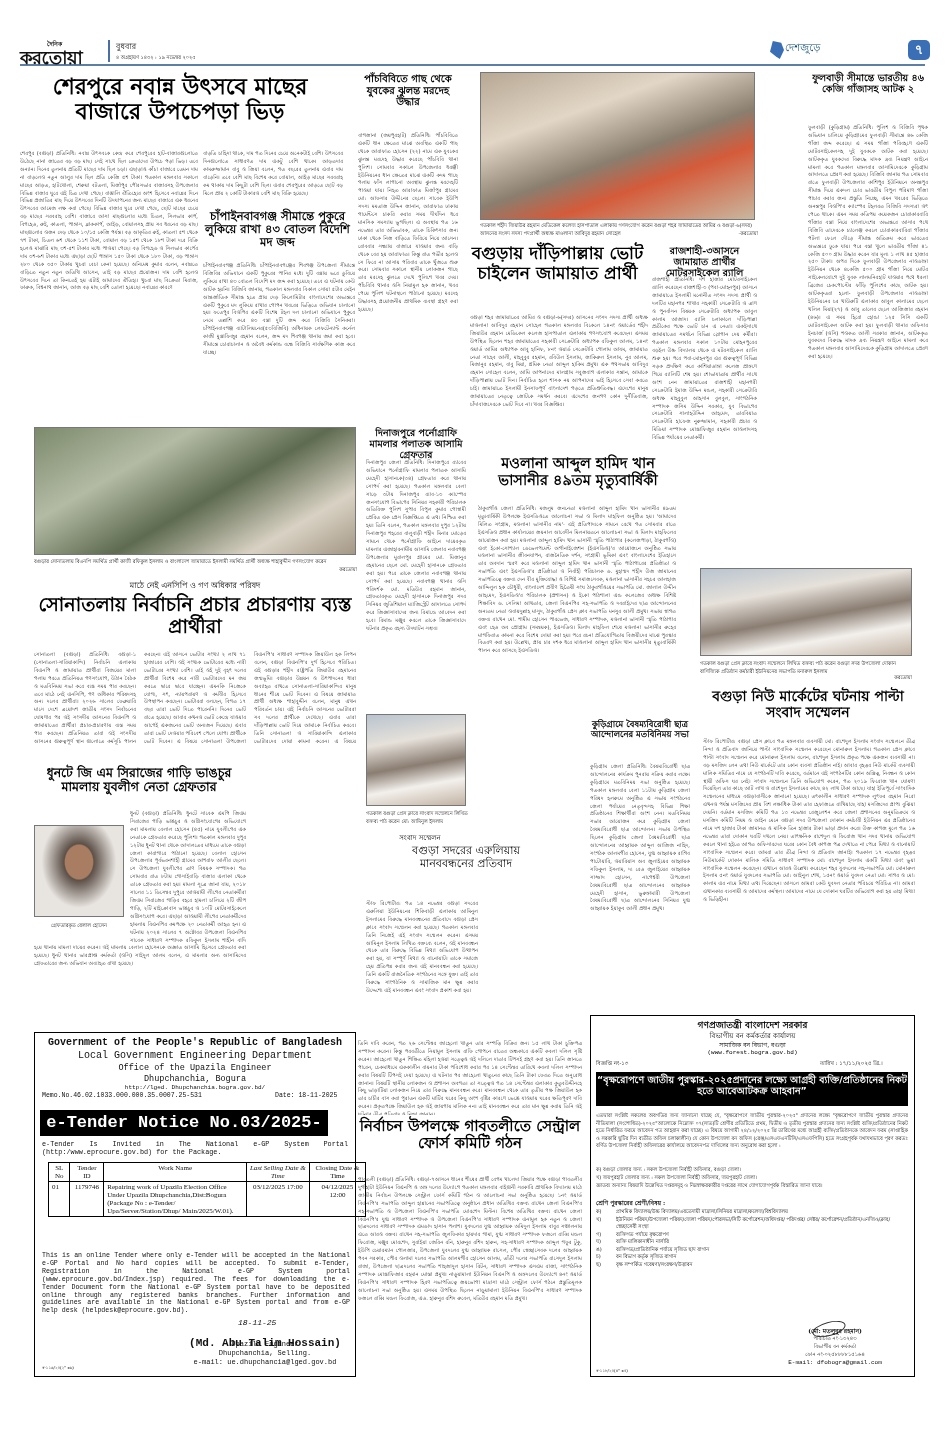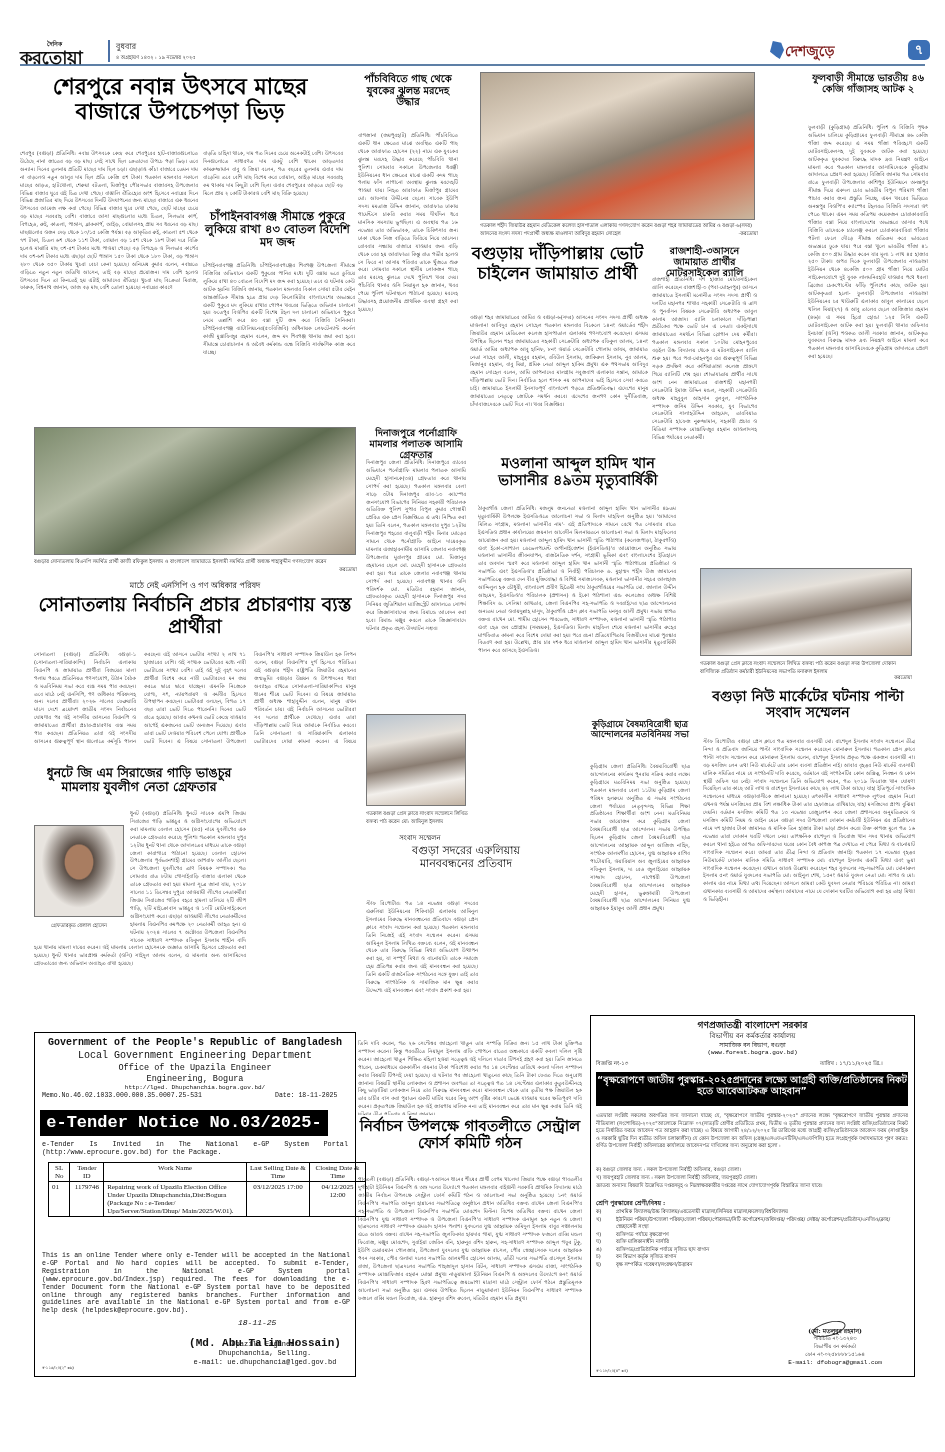--- a/index.html
+++ b/index.html
@@ -5,21 +5,21 @@
   * { box-sizing: border-box; margin: 0; padding: 0; }
   html, body { width: 945px; height: 1452px; background: #ffffff; overflow: hidden; }
   body { font-family: "DejaVu Serif", serif; color: #111; position: relative; }
   .abs { position: absolute; }
   .masthead { left: 20px; top: 38px; width: 905px; height: 28px; border-bottom: 2px solid #5d7fa6; }
   .logo-small { left: 47px; top: 39px; font-size: 6px; font-weight: bold; }
   .logo { left: 20px; top: 44px; font-size: 18px; font-weight: 900; letter-spacing: -0.5px; font-family: "DejaVu Sans", sans-serif; }
   .logo-sep { left: 108px; top: 40px; width: 2px; height: 22px; background: #4a6fa5; }
   .day { left: 116px; top: 40px; font-size: 8px; }
   .date { left: 116px; top: 54px; font-size: 5px; }
-  .section-title { left: 785px; top: 40px; font-size: 14px; color: #7f1d1d; font-weight: bold; font-family: "DejaVu Sans", sans-serif; }
+  .section-title { left: 785px; top: 40px; font-size: 10px; color: #0c4a6e; font-weight: normal; font-family: "DejaVu Sans", sans-serif; }
   .page-badge { left: 908px; top: 40px; width: 22px; height: 20px; background: #3b6fb5; color: #fff; font-weight: bold; font-size: 13px; text-align: center; line-height: 20px; border-radius: 5px; }
   .map-icon { left: 770px; top: 41px; width: 14px; height: 18px; background: #3b6fb5; clip-path: polygon(20% 0, 80% 10%, 100% 50%, 70% 100%, 40% 85%, 0 60%); }
 
   .hl { font-family: "DejaVu Sans", sans-serif; font-weight: bold; text-align: center; line-height: 1.15; color: #000; }
   .body-text { font-size: 5.2px; line-height: 1.52; text-align: justify; color: #222; overflow: hidden; }
   .caption { font-size: 5px; line-height: 1.5; color: #222; overflow: hidden; }
   .photo { background: linear-gradient(135deg, #9a8f80, #c9b9a5 35%, #6e6a63 60%, #d8cfc2); border: 1px solid #777; }
   .photo.crowd { background: linear-gradient(160deg, #b7a894 0%, #e2d6c6 30%, #8a7e6f 55%, #d45b3a 70%, #c9b79f 100%); }
   .photo.green { background: linear-gradient(150deg, #7c8a6c, #b4bba5 30%, #5e6b50 55%, #d9d2c4 80%, #a49886); }
   .photo.indoor { background: linear-gradient(170deg, #b9c4cf, #e6e1da 30%, #8a7d72 55%, #f3f0ec 75%, #c2b3a3); }
@@ -101,34 +101,34 @@
 <div class="abs hl" style="left:590px;top:720px;width:100px;font-size:8.5px;">কুড়িগ্রামে বৈষম্যবিরোধী ছাত্র আন্দোলনের মতবিনিময় সভা</div>
 <div class="abs body-text" style="left:590px;top:763px;width:100px;height:270px;">কুড়িগ্রাম জেলা প্রতিনিধি: বৈষম্যবিরোধী ছাত্র আন্দোলনের কার্যক্রম পুনরায় সক্রিয় করার লক্ষ্যে কুড়িগ্রামে মতবিনিময় সভা অনুষ্ঠিত হয়েছে। গতকাল মঙ্গলবার বেলা ১১টায় কুড়িগ্রাম জেলা পরিষদ হলরুমে অনুষ্ঠিত এ সভায় সংগঠনের জেলা পর্যায়ের নেতৃবৃন্দসহ বিভিন্ন শিক্ষা প্রতিষ্ঠানের শিক্ষার্থীরা অংশ নেন। মতবিনিময় সভার আয়োজন করে কুড়িগ্রাম জেলা বৈষম্যবিরোধী ছাত্র আন্দোলন। সভায় উপস্থিত ছিলেন কুড়িগ্রাম জেলা বৈষম্যবিরোধী ছাত্র আন্দোলনের আহ্বায়ক আব্দুল আজিজ নাহিদ, সংগঠক আলমগীর হোসেন, যুগ্ম আহ্বায়ক রাগিব পাটোয়ারি, ওয়ারিয়াস অব জুলাইয়ের আহ্বায়ক সফিকুল ইসলাম, দ্য রেড জুলাইয়ের আহ্বায়ক সাজ্জাদ হোসেন, নাগেশ্বরী উপজেলা বৈষম্যবিরোধী ছাত্র আন্দোলনের আহ্বায়ক মেহেদী হাসান, ভুরুঙ্গামারী উপজেলা বৈষম্যবিরোধী ছাত্র আন্দোলনের সিনিয়র যুগ্ম আহ্বায়ক ইয়াকুব আলী প্রধান প্রমুখ।</div>
 
 <div class="abs hl" style="left:703px;top:688px;width:210px;font-size:14px;">বগুড়া নিউ মার্কেটের ঘটনায় পাল্টা সংবাদ সম্মেলন</div>
 <div class="abs body-text" style="left:703px;top:738px;width:212px;height:285px;">স্টাফ রিপোর্টার: বগুড়া প্রেস ক্লাবে গত মঙ্গলবার ব্যবসায়ী মো: রাশেদুল ইসলাম সংবাদ সম্মেলনে তীব্র নিন্দা ও প্রতিবাদ জানিয়ে পাল্টা সাংবাদিক সম্মেলন করেছেন মোনারুল ইসলাম। গতকাল প্রেস ক্লাবে পাল্টা সংবাদ সম্মেলন করে মোনারুল ইসলাম বলেন, রাশেদুল ইসলাম প্রকৃত পক্ষে একজন ব্যবসায়ী না। বড় মসজিদ লেন তথা নিউ মার্কেটে তার কোন ব্যবসা প্রতিষ্ঠান নাই। আবার বৃহত্তর নিউ মার্কেট ব্যবসায়ী মালিক সমিতির নামে যে সংগঠনটি দাবি করেছে, বর্তমানে এই সংগঠনটির কোন অস্তিত্ব, নিবন্ধন ও কোন স্থায়ী অফিস ঘর নেই। সংবাদ সম্মেলনে তিনি অভিযোগ করেন, গত ২০১৯ ফিরোজ খান ঘোষণা দিয়েছিল তার কাছে আট লাখ ও রাশেদুল ইসলামের কাছে ৪২ লাখ টাকা আছে। যাহা ইতিপূর্বে সাংবাদিক সম্মেলনের মাধ্যমে বগুড়াবাসীকে জানানো হয়েছে। তৎকালীন সাধারণ সম্পাদক লুৎফর রহমান নিরো এখনও পর্যন্ত মসজিদের প্রায় বিশ লক্ষাধিক টাকা তার হেফাজতে রাখিয়াছে যাহা মসজিদের প্রাপ্য বুঝিয়া দেয়নি। বর্তমান মসজিদ কমিটি গত ১৩ নভেম্বর রেজুলেশন করে জেলা প্রশাসনের অনুমতিক্রমে ও মসজিদ কমিটি নিয়ম ও আইন মেনে বগুড়া সদর উপজেলা দোকান কর্মচারী ইউনিয়ন এর প্রতিষ্ঠানের নামে দশ হাজার টাকা জামানত ও মাসিক তিন হাজার টাকা ভাড়া প্রদান করে। উক্ত কাগজ মূলে গত ১৬ নভেম্বর তারা দোকান ঘরটি দখলে নেয়। তাৎক্ষনিক রাশেদুল ও ফিরোজ খান সদর থানায় অভিযোগ করলে থানা হইতে আগত অফিসারদের ঘরের কোন বৈধ কাগজ পত্র দেখাতে না পেরে মিথ্যা ও বানোয়াট সাংবাদিক সম্মেলন করে। আমরা তার তীব্র নিন্দা ও প্রতিবাদ জানাই। গতকাল ১৭ নভেম্বর বৃহত্তর নিউমার্কেট দোকান মালিক সমিতি সাধারণ সম্পাদক মো: রাশেদুল ইসলাম একটি মিথ্যা এবং ভুয়া সাংবাদিক সম্মেলন করেছেন। এখানে আরও উল্লেখ্য করেছেন শহর যুবদলের সহ-সভাপতি মো: মোনারুল ইসলাম ৫নং ওয়ার্ড যুবদলের সভাপতি মো: আইনুল শেখ, ১৫নং ওয়ার্ড যুবদল নেতা মো: সাগর ও মো: কালাম এর নামে মিথ্যা তথ্য দিয়েছেন। আসলে আমরা কেউ যুবদল নেতার পরিচয়ে পরিচিত না। আমরা এখানকার ব্যবসায়ী ও আমাদের কর্মস্থল। আমাদের নামে যে দোকান ঘরটির অভিযোগ করা হয় তাহা মিথ্যা ও ভিত্তিহীন।</div>
 
 <div class="abs ad-box" style="left:34px;top:1032px;width:322px;height:345px;"></div>
 <div class="abs en" style="left:34px;top:1037px;width:322px;text-align:center;font-size:10px;font-weight:bold;">Government of the People's Republic of Bangladesh</div>
 <div class="abs en" style="left:34px;top:1050px;width:322px;text-align:center;font-size:10px;">Local Government Engineering Department</div>
 <div class="abs en" style="left:34px;top:1063px;width:322px;text-align:center;font-size:8.5px;">Office of the Upazila Engineer</div>
-<div class="abs en" style="left:34px;top:1074px;width:322px;text-align:center;font-size:8.5px;">Engineering, Bogura</div>
+<div class="abs en" style="left:34px;top:1074px;width:322px;text-align:center;font-size:8.5px;">Dhupchanchia, Bogura</div>
 <div class="abs en" style="left:34px;top:1084px;width:322px;text-align:center;font-size:6px;">http://lged. Dhupchanchia.bogra.gov.bd/</div>
 <div class="abs en" style="left:42px;top:1092px;font-size:6.5px;">Memo.No.46.02.1033.000.000.35.0007.25-531</div>
 <div class="abs en" style="left:275px;top:1092px;font-size:6.5px;">Date: 18-11-2025</div>
 <div class="abs black-bar en" style="left:40px;top:1110px;width:288px;height:26px;font-size:17px;font-weight:bold;text-align:center;line-height:26px;">e-Tender Notice No.03/2025-2026 (LTM)</div>
 <div class="abs en" style="left:42px;top:1140px;width:306px;font-size:6.8px;text-align:justify;line-height:1.2;">e-Tender Is Invited in The National e-GP System Portal (http:/www.eprocure.gov.bd) for the Package.</div>
 <div class="abs" style="left:40px;top:1162px;width:326px;padding-left:8px;">
   <table class="tender">
     <thead>
       <tr>
         <th>SL No</th>
         <th>Tender ID</th>
         <th>Work Name</th>
-        <th style="text-align:center;">Last Selling Date &amp; Time</th>
+        <th style="text-align:center;font-style:italic;">Last Selling Date &amp; Time</th>
         <th style="text-align:center;">Closing Date &amp; Time</th>
       </tr>
     </thead>
     <tbody>
       <tr>
         <td>01</td>
         <td style="text-align:center;">1179746</td>
         <td style="width:45%;">Repairing work of Upazila Election Office Under Upazila Dhupchanchia,Dist:Bogura (Package No : e-Tender/ Upa/Server/Station/Dhup/ Main/2025/W.01).</td>
         <td style="text-align:center;">03/12/2025 17:00</td>
         <td style="text-align:center;">04/12/2025 12:00</td>

